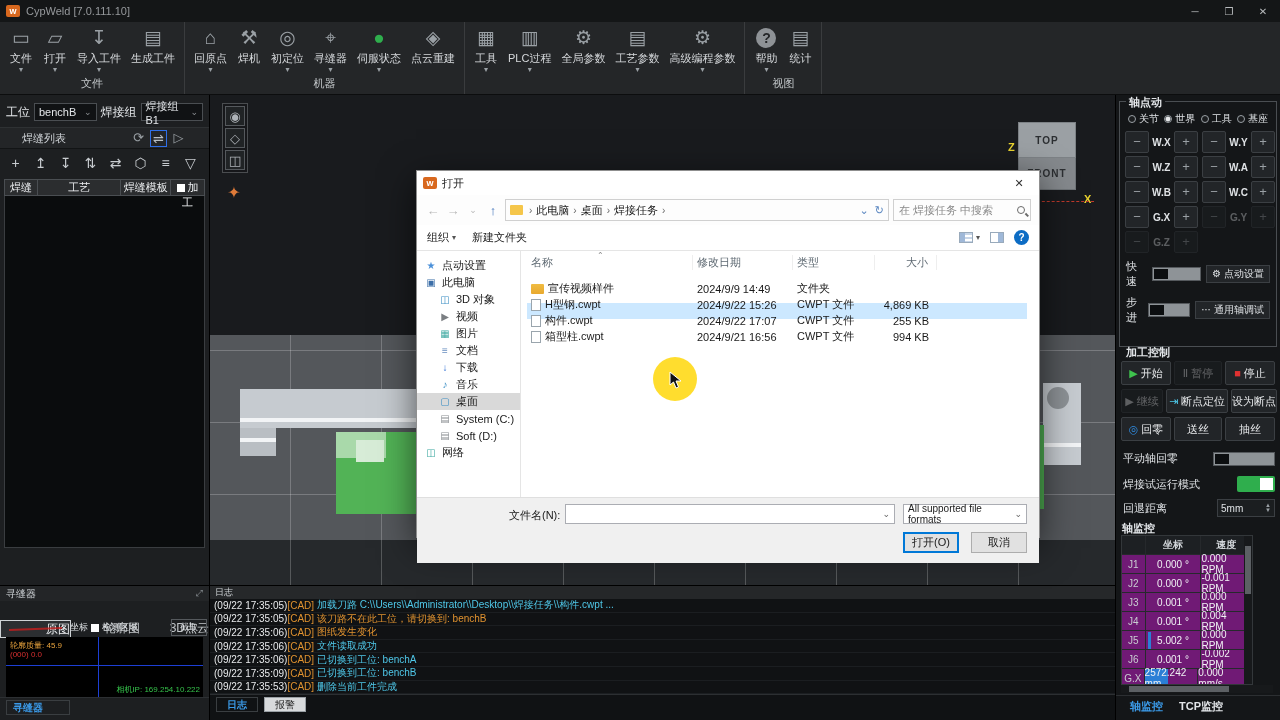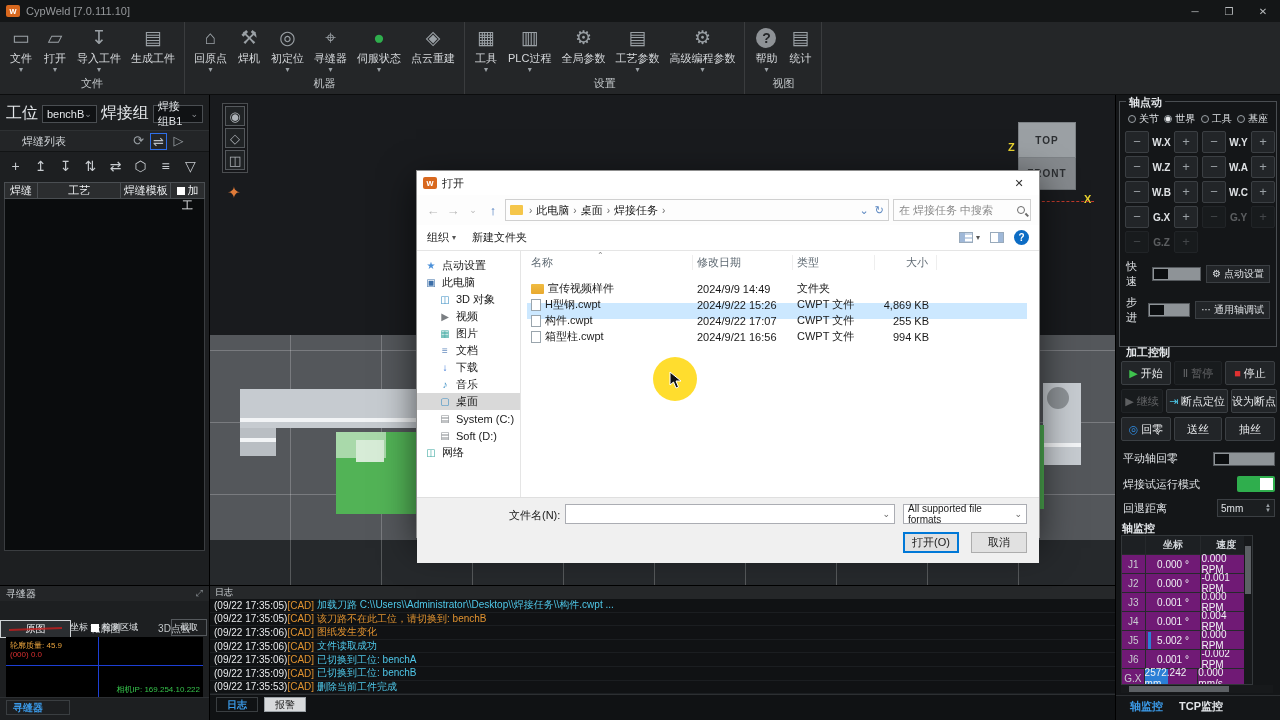--- a/index.html
+++ b/index.html
@@ -26,21 +26,21 @@
   .ricon { width:24px; height:24px; color:#9aa0a5; font-size:19px; line-height:24px; text-align:center; }
   .ricon.green-dot { color:#2fae4d; }
   .ricon.help-circle { background:#8e9296; color:#242628; border-radius:50%; width:20px; height:20px;
     line-height:20px; font-size:14px; font-weight:bold; margin:2px; }
   .rlabel { color:#d6d9dc; font-size:11px; white-space:nowrap; margin-top:1px; }
   .rcaret { color:#9aa0a5; font-size:8px; line-height:7px; height:7px; }
 
   
   #left-panel { left:0; top:95px; width:210px; height:490px; background:#1d1f21; border-right:1px solid #000; }
   .lp-row { display:flex; align-items:center; padding:8px 6px 6px 6px; gap:4px; }
-  .lp-label { color:#e3e6e9; font-size:16px; white-space:nowrap; }
+  .lp-label { color:#e3e6e9; font-size:12px; white-space:nowrap; }
   .combo { flex:1; height:18px; background:#101214; border:1px solid #4a4e52; color:#e3e6e9;
     font-size:11px; display:flex; align-items:center; padding:0 4px; }
   .combo .caret { margin-left:auto; color:#8a8e92; font-size:9px; }
   .lp-header { height:22px; background:#232527; display:flex; align-items:center; padding:0 22px;
     color:#d0d4d8; font-size:11px; border-top:1px solid #2e3133; border-bottom:1px solid #121415; }
   .lp-header .hicons { margin-left:auto; display:flex; gap:3px; align-items:center; }
   .hicon { color:#9aa0a5; font-size:13px; width:17px; height:17px; line-height:16px; text-align:center; }
   .hicon.sel { border:1px solid #2f6fe8; color:#b9bfc4; }
   .lp-tools { display:flex; gap:2px; padding:4px 4px; }
   .ticon { color:#c8ccd0; font-size:14px; width:23px; height:20px; line-height:20px; text-align:center; }
@@ -186,21 +186,21 @@
   #click-glow { left:132px; top:106px; width:44px; height:44px; border-radius:50%;
     background:rgba(255,214,0,.82); z-index:5; }
   #cursor { left:148px; top:120px; z-index:6; }
 
   
   #seam-panel { left:0; top:585px; width:210px; height:135px; background:#1d1f21; border-right:1px solid #000; border-top:1px solid #000; }
   .sf-header { height:15px; background:#232527; display:flex; align-items:center; padding:0 6px;
     color:#d0d4d8; font-size:10px; }
   .sf-expand { margin-left:auto; color:#9aa0a5; font-size:9px; }
   .sf-tabs { display:flex; height:18px; align-items:center; }
-  .sf-tab { flex:1; text-align:center; font-size:10px; color:#c3c7ca;margin-top:37px; }
+  .sf-tab { flex:1; text-align:right; font-size:12px; color:#c3c7ca;margin-top:37px; }
   .sf-tab.active { border:1px solid #cfd3d6; background:#2b2e31; color:#f0f2f4; height:18px; line-height:16px;
     position:relative; }
   .sf-tab.active::after { content:""; position:absolute; left:8px; right:8px; top:7px; height:0;
     border-top:2px solid rgba(200,30,30,.8); transform:rotate(-2deg); }
   .sf-ctrls { display:flex; align-items:center; height:17px; font-size:9px; color:#dfe2e5; gap:3px; padding:0 2px; }
   .cbx { width:8px; height:8px; background:#fff; display:inline-block; }
   .sf-capture { margin-left:auto; border:1px solid #55595d; padding:1px 8px; font-size:9px; color:#dfe2e5; }
   .sf-preview { position:relative; margin:1px 6px 0 6px; height:60px; background:#000; overflow:hidden; }
   .sf-hline { position:absolute; left:0; right:0; top:28px; height:1px; background:#1d3fd4; }
   .sf-vline { position:absolute; top:0; bottom:0; left:92px; width:1px; background:#1d3fd4; }
@@ -320,21 +320,20 @@
             <span class="ricon">▤</span>
             <span class="rlabel">工艺参数</span>
             <span class="rcaret">▾</span>
           </div>
         <div class="ritem">
             <span class="ricon">⚙</span>
             <span class="rlabel">高级编程参数</span>
             <span class="rcaret">▾</span>
           </div>
       </div>
-      <div class="rgroup-label">设置</div>
     </div>
     <div class="rgroup">
       <div class="rgroup-items">
         <div class="ritem">
             <span class="ricon help-circle">?</span>
             <span class="rlabel">帮助</span>
             <span class="rcaret">▾</span>
           </div>
         <div class="ritem">
             <span class="ricon">▤</span>

